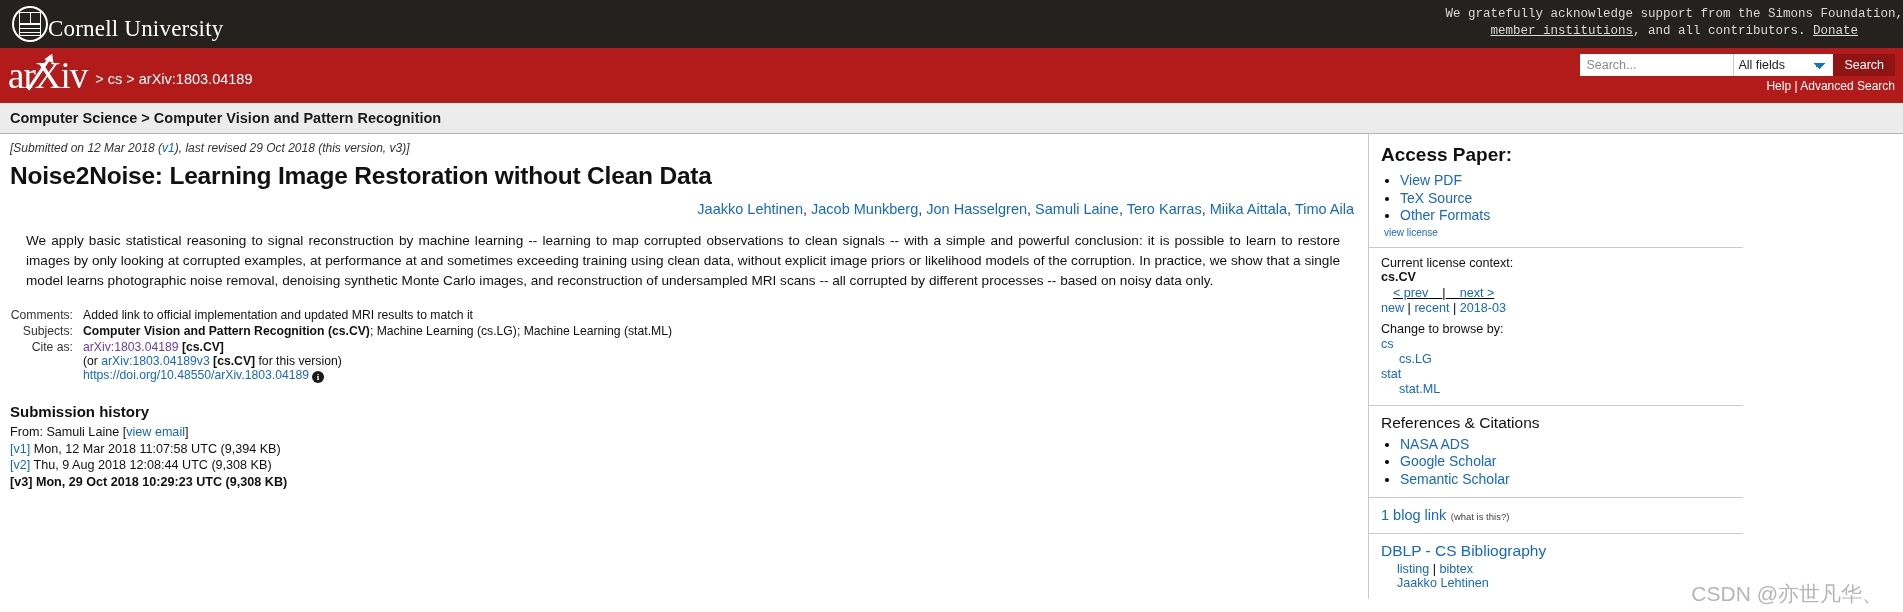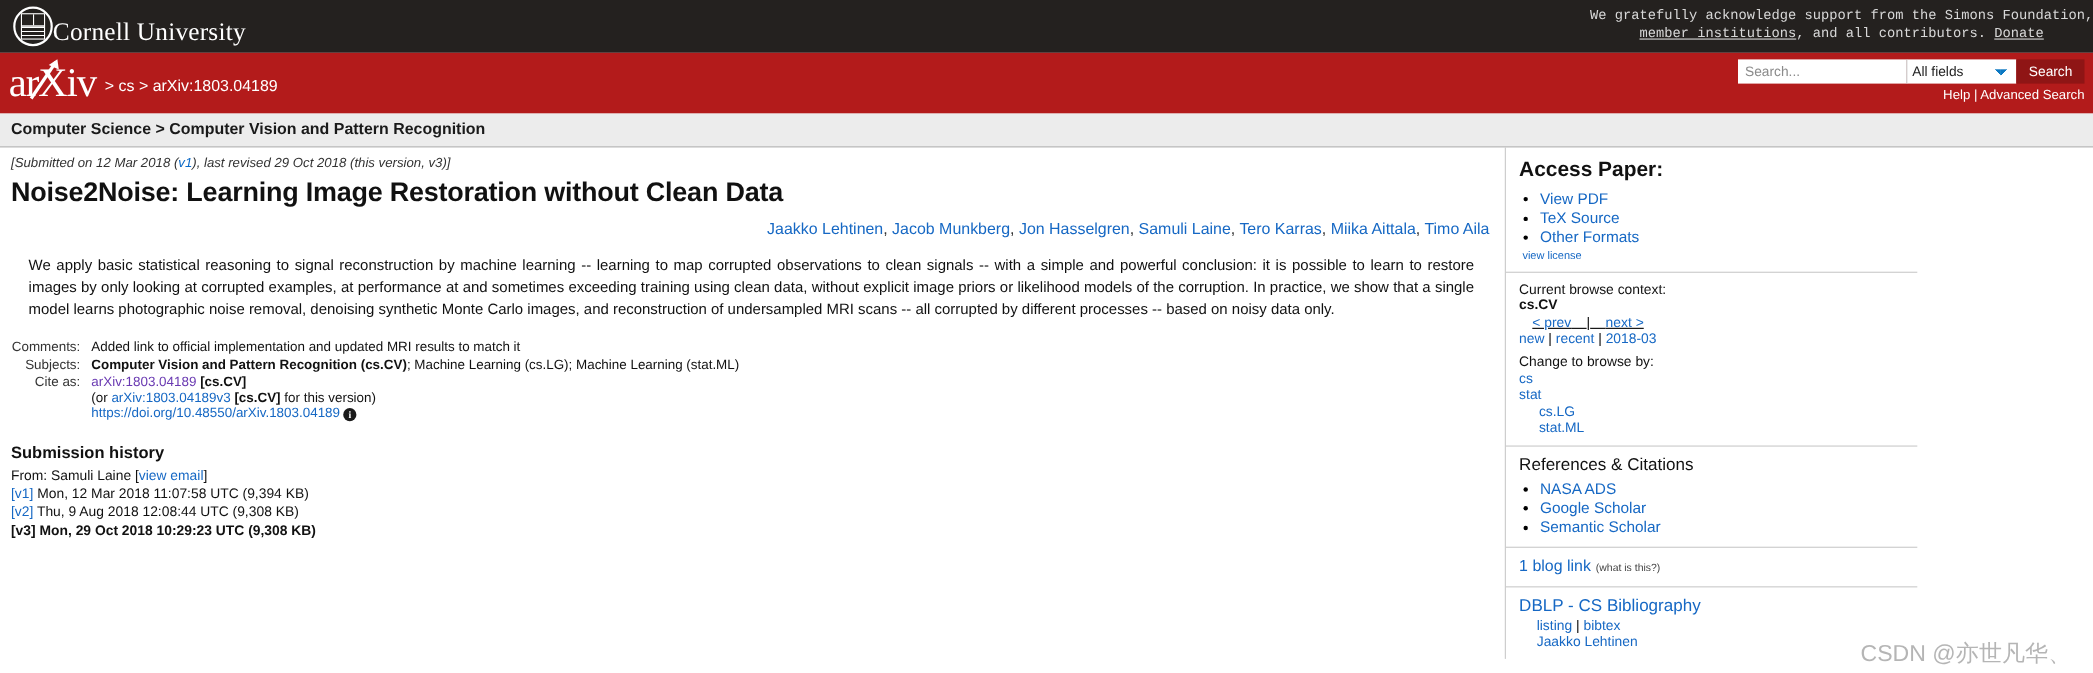--- a/index.html
+++ b/index.html
@@ -454,34 +454,34 @@
         <h2 class="access">Access Paper:</h2>
         <ul class="plain">
           <li><a href="#">View PDF</a></li>
           <li><a href="#">TeX Source</a></li>
           <li><a href="#">Other Formats</a></li>
         </ul>
         <div class="view-license">view license</div>
       </div>
 
       <div class="panel-block">
-        <div class="ctx-label">Current browse context:</div>
+        <div class="ctx-label">Current license context:</div>
         <div class="ctx-val">cs.CV</div>
         <div class="nav-row">
           <a href="#">&lt; prev</a>
           &nbsp;&nbsp;&nbsp;<span>|</span>&nbsp;&nbsp;&nbsp;
           <a href="#">next &gt;</a>
         </div>
         <div class="ctx-links">
           <a href="#">new</a> | <a href="#">recent</a> | <a href="#">2018-03</a>
         </div>
         <div class="browse-by">Change to browse by:</div>
         <div class="browse-item"><a href="#">cs</a></div>
+        <div class="browse-item indent"><a href="#">cs.LG</a></div>
         <div class="browse-item"><a href="#">stat</a></div>
-        <div class="browse-item indent"><a href="#">cs.LG</a></div>
         <div class="browse-item indent"><a href="#">stat.ML</a></div>
       </div>
 
       <div class="panel-block">
         <h2 class="refs">References &amp; Citations</h2>
         <ul class="plain">
           <li><a href="#">NASA ADS</a></li>
           <li><a href="#">Google Scholar</a></li>
           <li><a href="#">Semantic Scholar</a></li>
         </ul>

